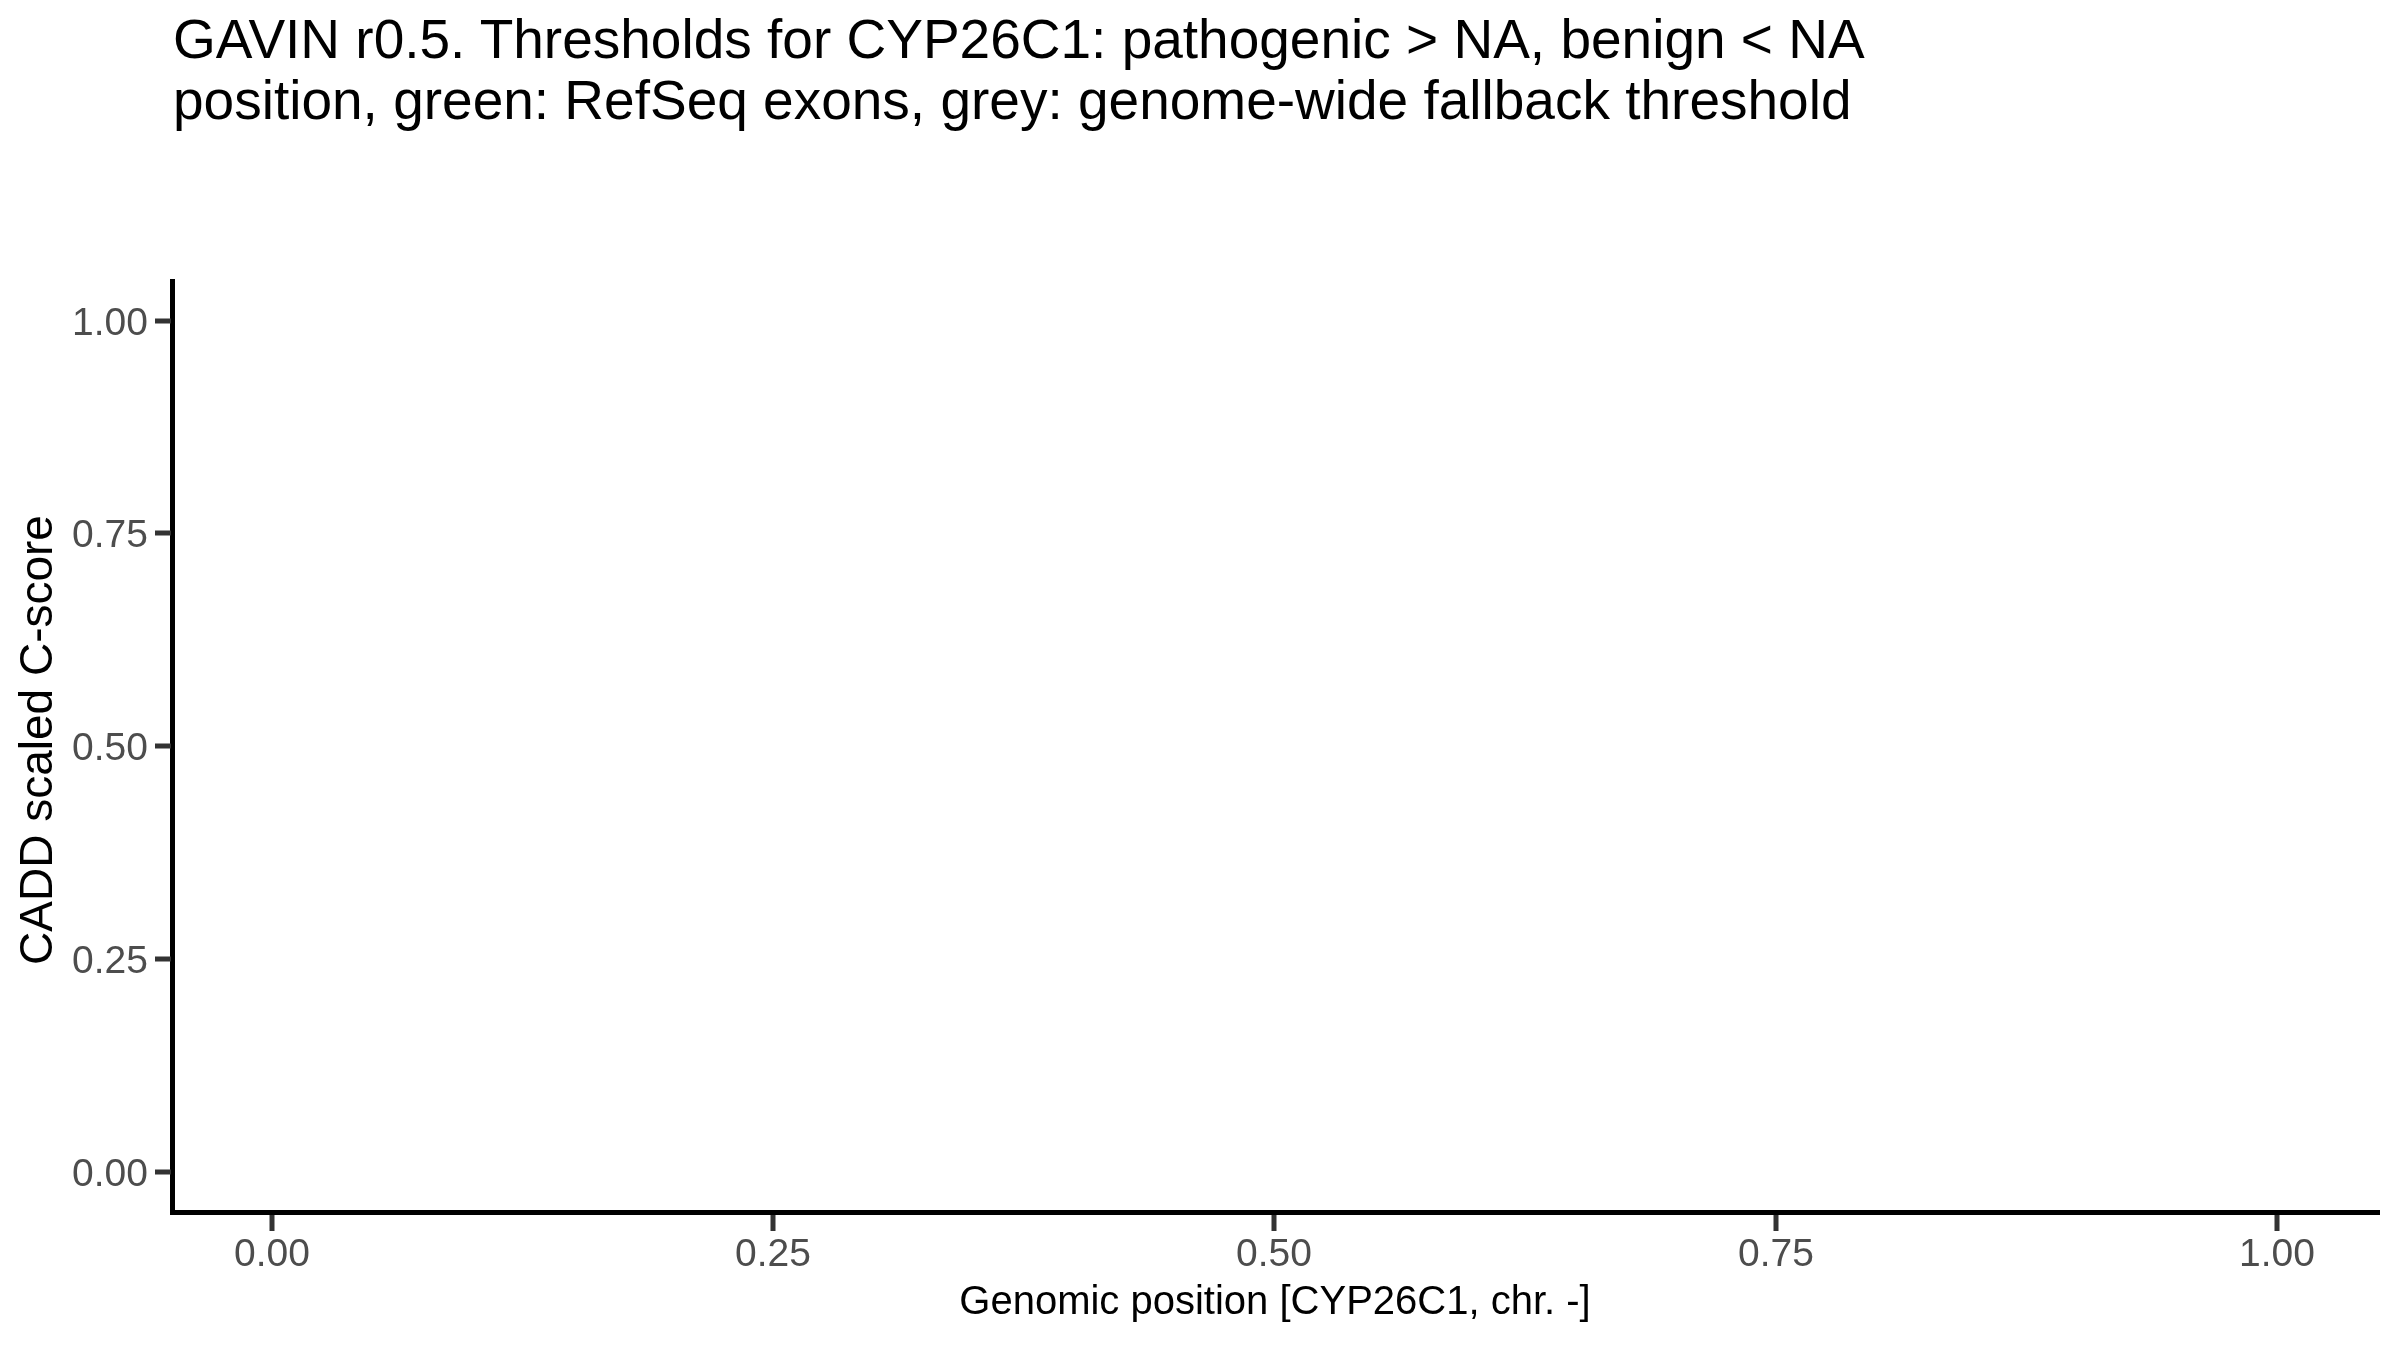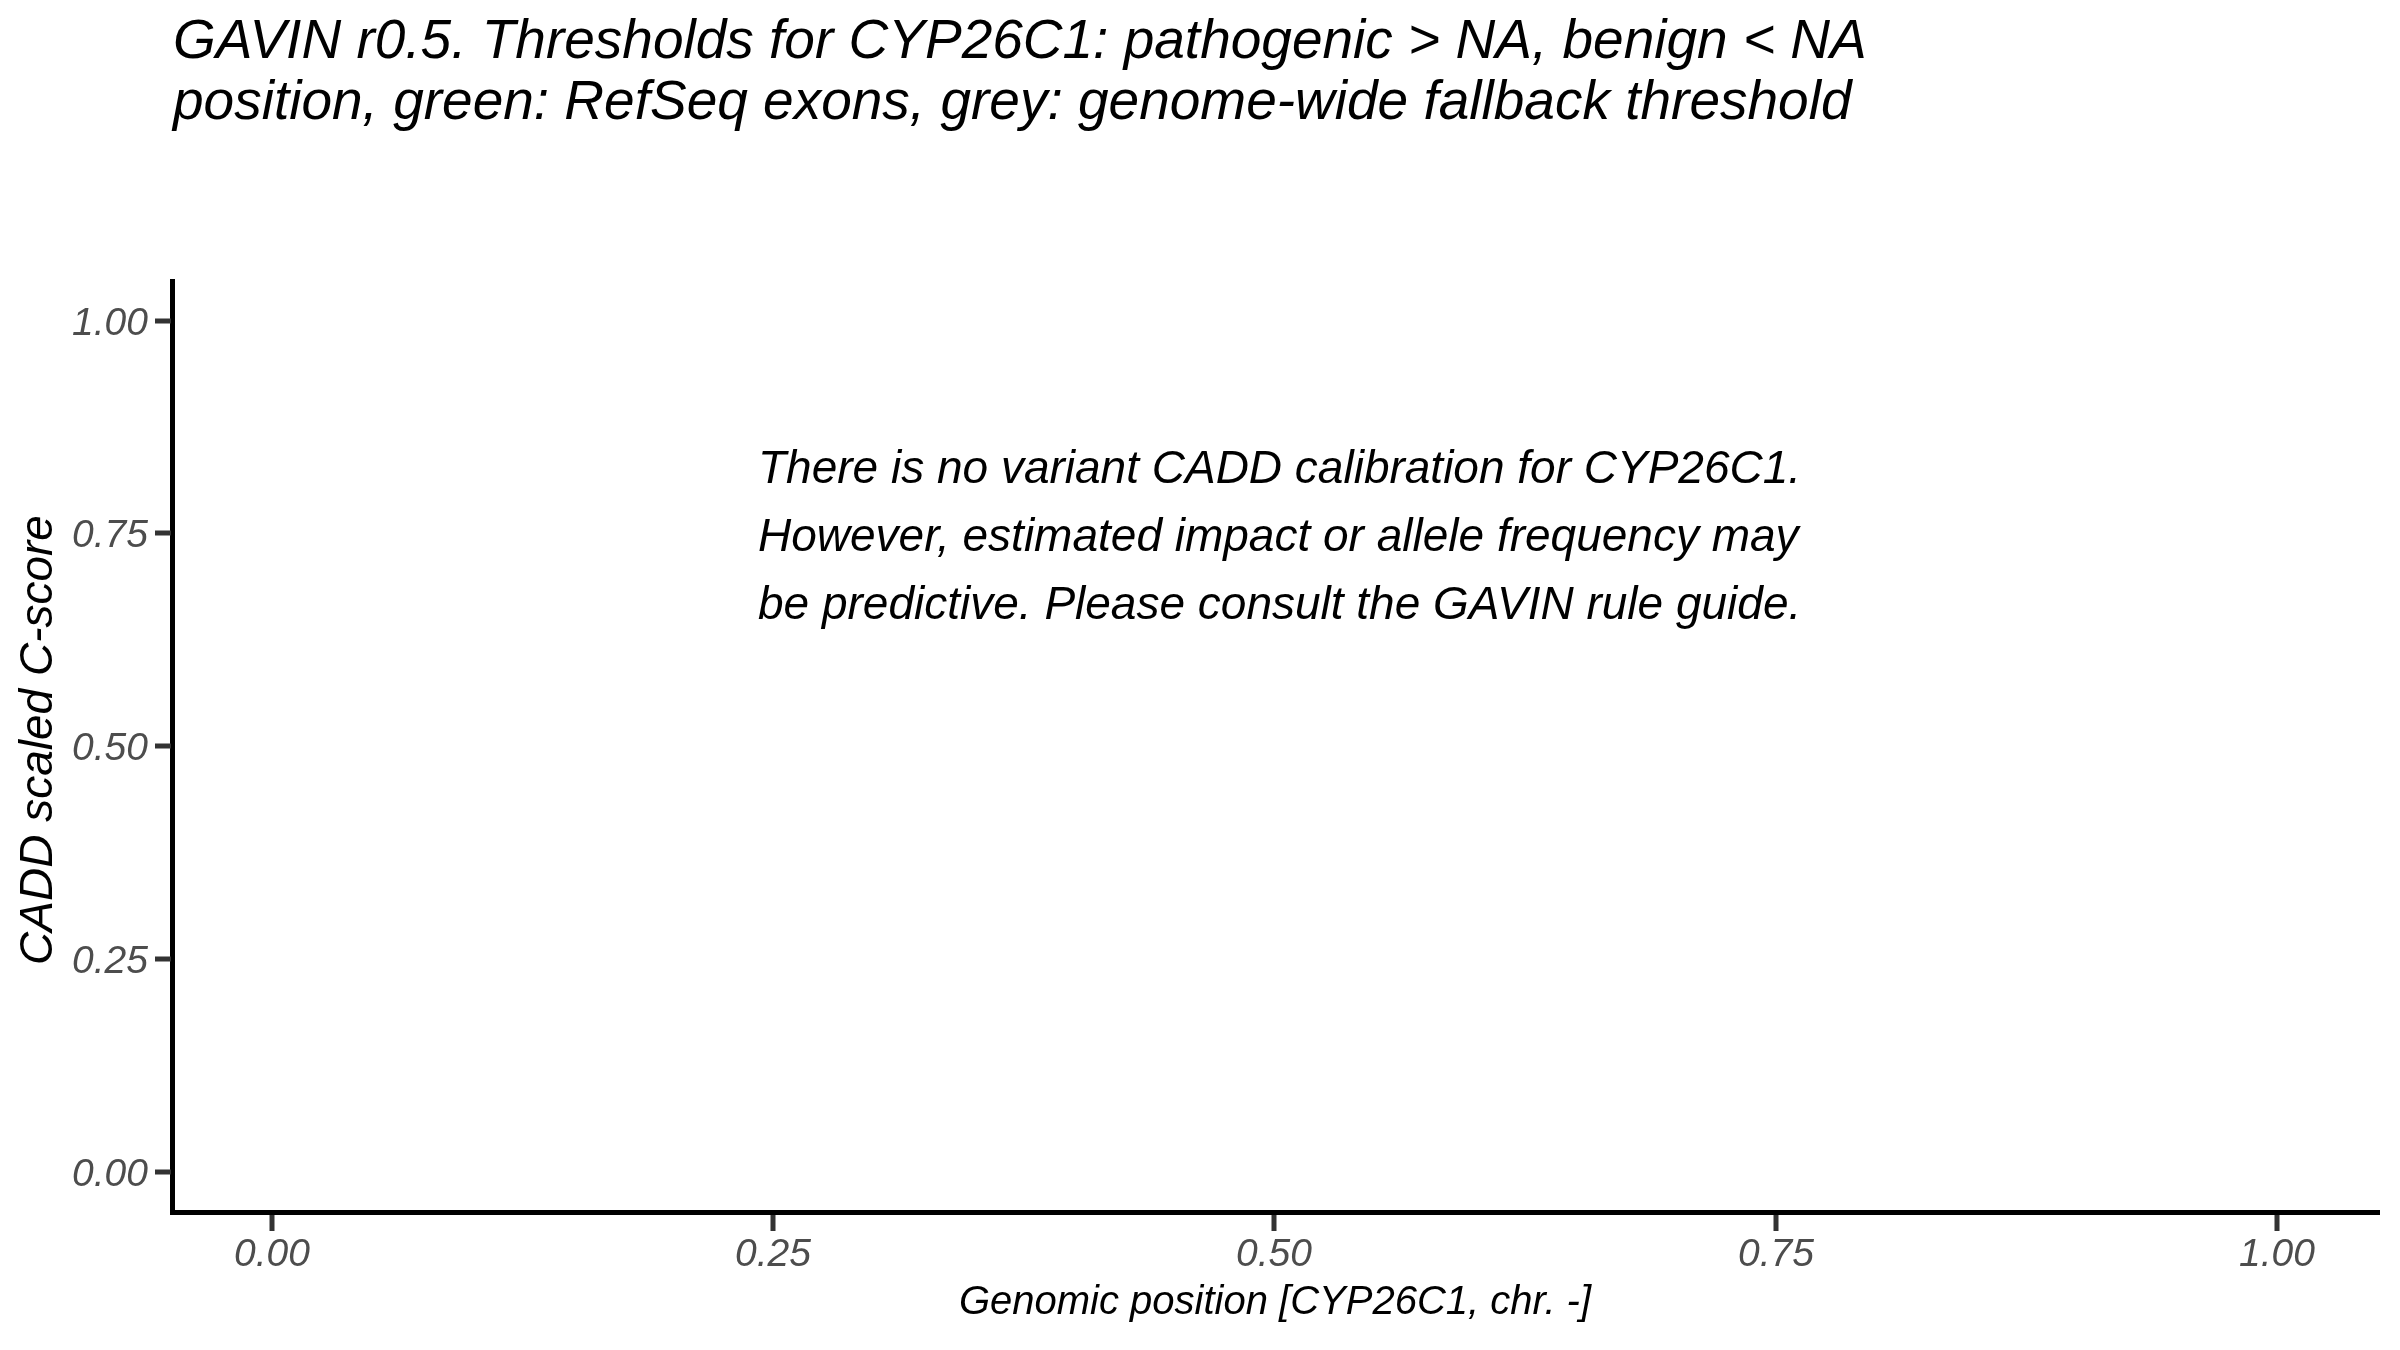--- a/index.html
+++ b/index.html
@@ -7,21 +7,20 @@
     padding: 0;
     background: #ffffff;
   }
   #figure {
     position: relative;
     width: 2400px;
     height: 1350px;
     background: #ffffff;
     font-family: "Liberation Sans", sans-serif;
     overflow: hidden;
-    font-style: italic;
   }
   
   .fig-title {
     position: absolute;
     left: 173px;
     top: 9px;
     font-size: 55px;
     line-height: 61px;
     color: #000000;
     white-space: nowrap;
@@ -137,19 +136,14 @@
 
   <div class="x-tick-label" style="left:272px">0.00</div>
   <div class="x-tick-label" style="left:773px">0.25</div>
   <div class="x-tick-label" style="left:1274px">0.50</div>
   <div class="x-tick-label" style="left:1776px">0.75</div>
   <div class="x-tick-label" style="left:2277px">1.00</div>
 
   <div class="x-axis-title">Genomic position [CYP26C1, chr. -]</div>
   <div class="y-axis-title">CADD scaled C-score</div>
 
-  <div class="annotation">
-    <div>There is no variant CADD calibration for CYP26C1.</div>
-    <div>However, estimated impact or allele frequency may</div>
-    <div>be predictive. Please consult the GAVIN rule guide.</div>
-  </div>
 
 </div>
 
 </body></html>

